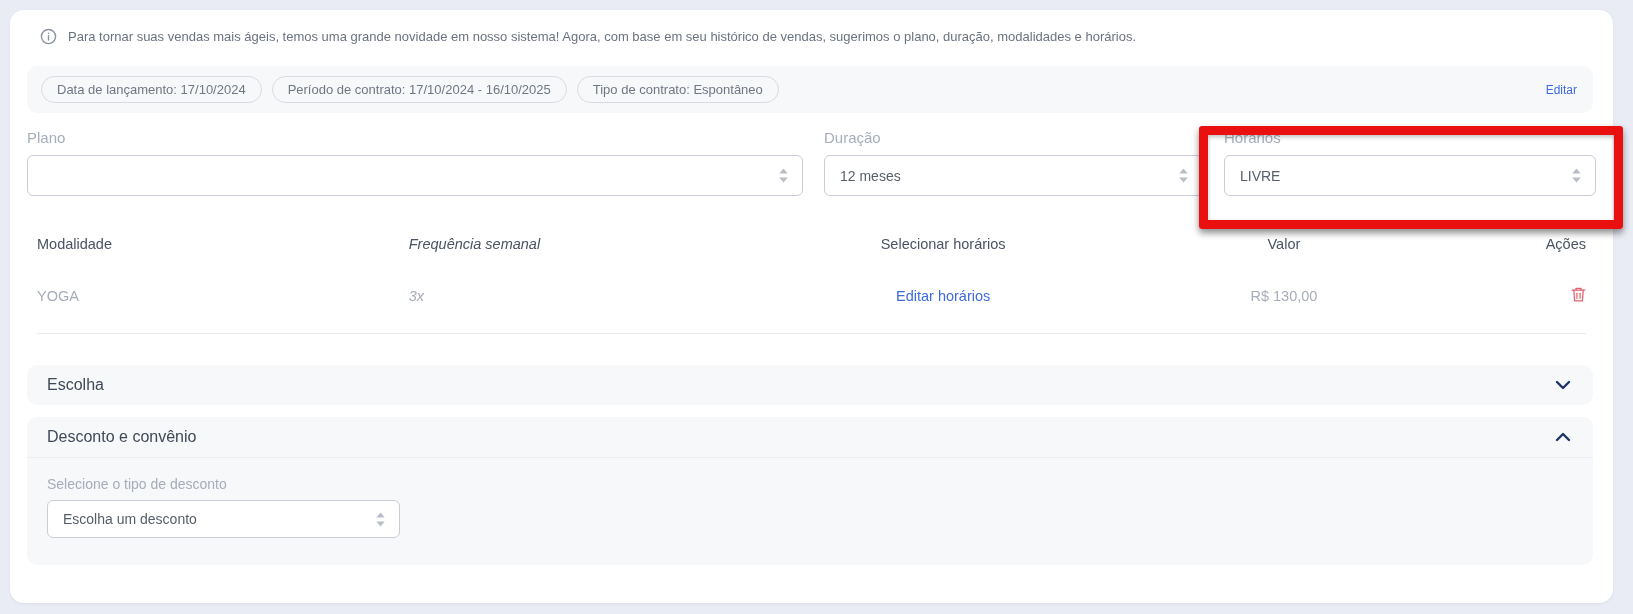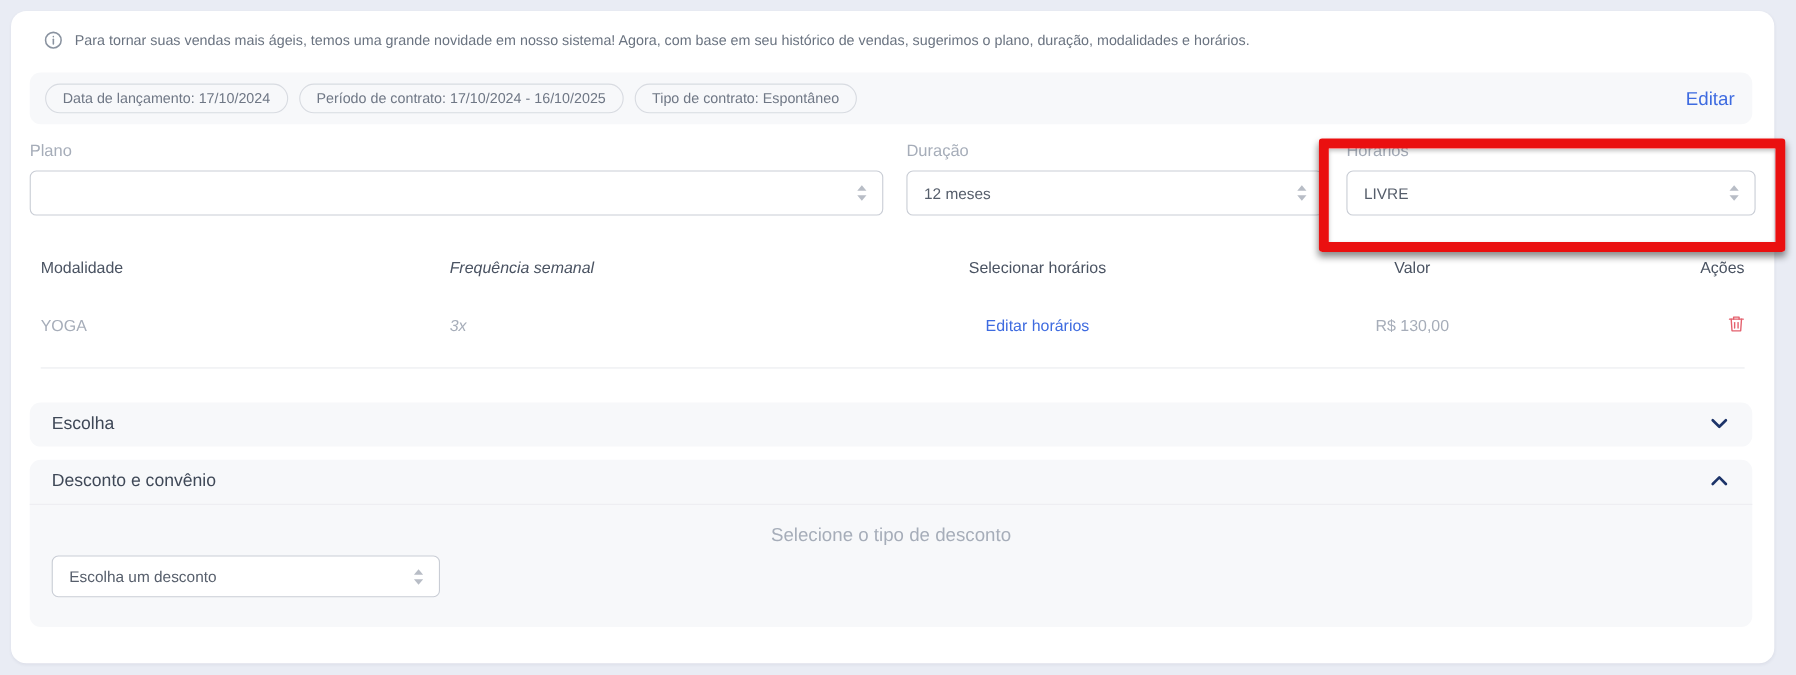--- a/index.html
+++ b/index.html
@@ -38,21 +38,21 @@
   .chip {
     border: 1px solid #d8dbe1;
     border-radius: 999px;
     padding: 5px 15px;
     color: #6f7785; font-size: 13px;
     margin-right: 10px;
     white-space: nowrap;
   }
   .edit-link {
     margin-left: auto;
-    color: #3e6be0; font-size: 17px;
+    color: #3e6be0; font-size: 12px;
     cursor: pointer;
   }
   
   .fields-row {
     display: flex; gap: 21px;
     margin: 16px 17px 0 17px;
   }
   .field { display: flex; flex-direction: column; }
   .field-plano { flex: 1 1 auto; }
   .field-duracao { flex: 0 0 379px; }
@@ -96,21 +96,21 @@
     height: 40px;
     display: flex; align-items: center; justify-content: space-between;
     padding: 0 22px 0 20px;
     color: #3f4857; font-size: 16px;
     cursor: pointer;
   }
   .acc-content {
     border-top: 1px solid #ededf1;
     padding: 18px 20px 27px 20px;
   }
-  .acc-content .field-label { font-size: 17px; margin-bottom: 8px; text-align: center; }
+  .acc-content .field-label { font-size: 14px; margin-bottom: 8px; }
   .discount-select { width: 353px; height: 38px; }
   
   .highlight-box {
     position: absolute;
     left: 1199px; top: 126px;
     width: 424px; height: 103px;
     border: 9px solid #ea1010;
     border-radius: 3px;
     box-shadow: 0 4px 7px rgba(0,0,0,0.45), inset 0 2px 4px rgba(0,0,0,0.25);
     pointer-events: none;

